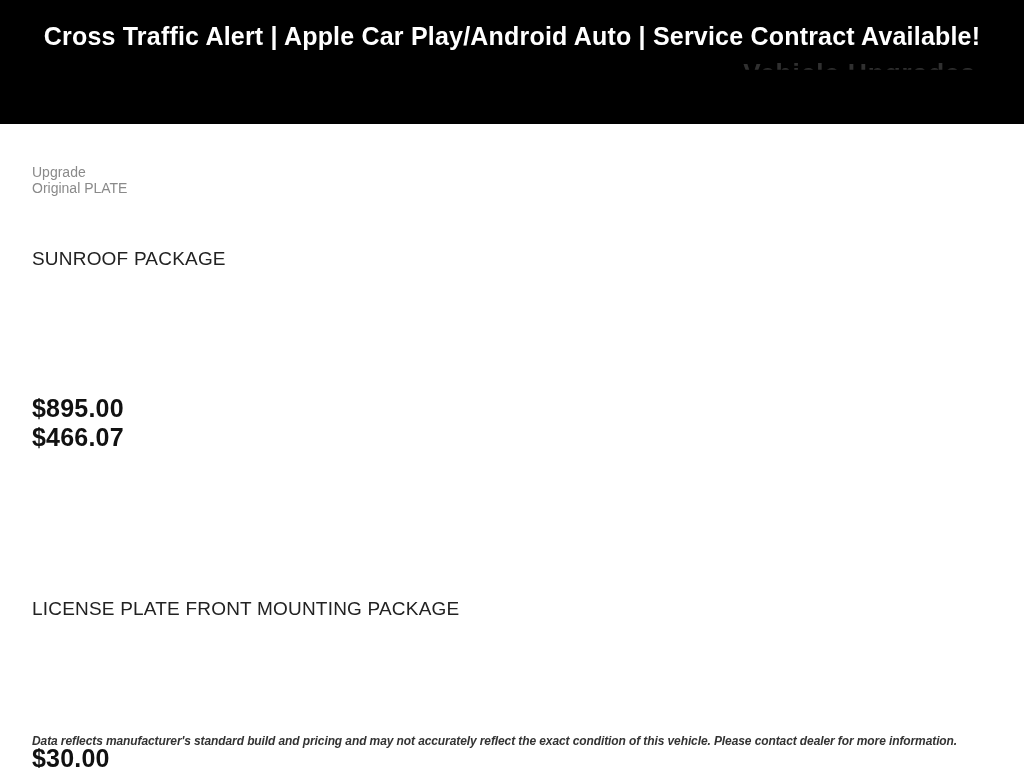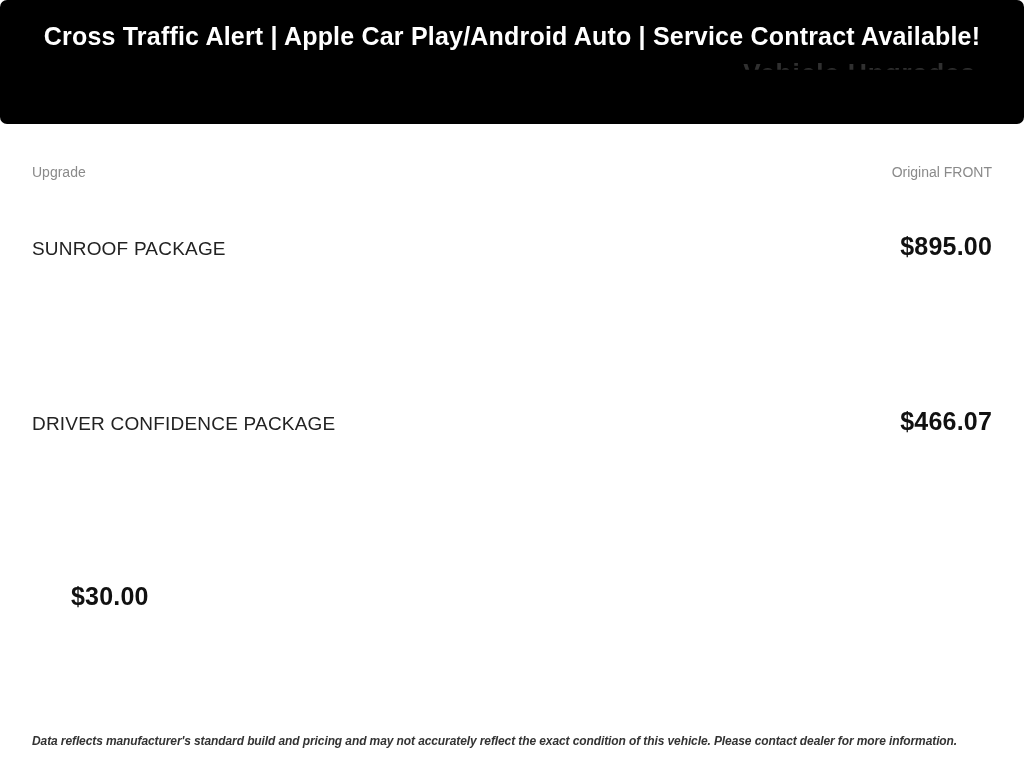--- a/index.html
+++ b/index.html
@@ -26,21 +26,20 @@
   }
 
   
   .banner {
     position: relative;
     width: 100%;
     height: 124px;
     background: #000000;
     overflow: hidden;
     flex: 0 0 auto;
-    border-radius: 7px;
   }
   .banner-title {
     position: absolute;
     top: 22px;
     left: 0;
     width: 100%;
     text-align: center;
     color: #ffffff;
     font-size: 25px;
     font-weight: bold;
@@ -67,48 +66,49 @@
     flex: 1 1 auto;
     padding: 0 32px;
     box-sizing: border-box;
   }
 
   .table-head {
     display: flex;
     justify-content: space-between;
     align-items: baseline;
     padding-top: 40px;
+    flex-direction: column;
   }
   .col-label {
     font-size: 14px;
     color: #8a8a8a;
     font-weight: normal;
   }
 
   .rows {
     margin-top: 52px;
   }
   .row {
     display: flex;
     justify-content: space-between;
     align-items: baseline;
     height: 175px;
+    flex-direction: column;
   }
   .row-name {
     font-size: 19px;
     color: #222222;
     font-weight: normal;
     letter-spacing: 0.2px;
   }
   .row-price {
     font-size: 25px;
     font-weight: bold;
     color: #111111;
     letter-spacing: 0.2px;
-    margin-left: 39px;
   }
 
   .disclaimer {
     position: absolute;
     left: 32px;
     right: 32px;
     top: 610px;
     font-size: 12px;
     font-style: italic;
     font-weight: bold;
@@ -128,36 +128,36 @@
 
   <div class="banner">
     <div class="banner-title">Cross Traffic Alert | Apple Car Play/Android Auto | Service Contract Available!</div>
     <div class="banner-ghost">Vehicle Upgrades</div>
   </div>
 
   <div class="content">
 
     <div class="table-head">
       <div class="col-label">Upgrade</div>
-      <div class="col-label">Original FRONT</div>
+      <div class="col-label">Original PLATE</div>
     </div>
 
     <div class="rows">
 
       <div class="row">
         <div class="row-name">SUNROOF PACKAGE</div>
         <div class="row-price">$895.00</div>
       </div>
 
       <div class="row">
-        <div class="row-name">DRIVER CONFIDENCE PACKAGE</div>
         <div class="row-price">$466.07</div>
       </div>
 
       <div class="row">
+        <div class="row-name">LICENSE PLATE FRONT MOUNTING PACKAGE</div>
         <div class="row-price">$30.00</div>
       </div>
 
     </div>
 
     <div class="disclaimer">Data reflects manufacturer's standard build and pricing and may not accurately reflect the exact condition of this vehicle. Please contact dealer for more information.</div>
   </div>
 
   <div class="footer-space"></div>
 </div>

